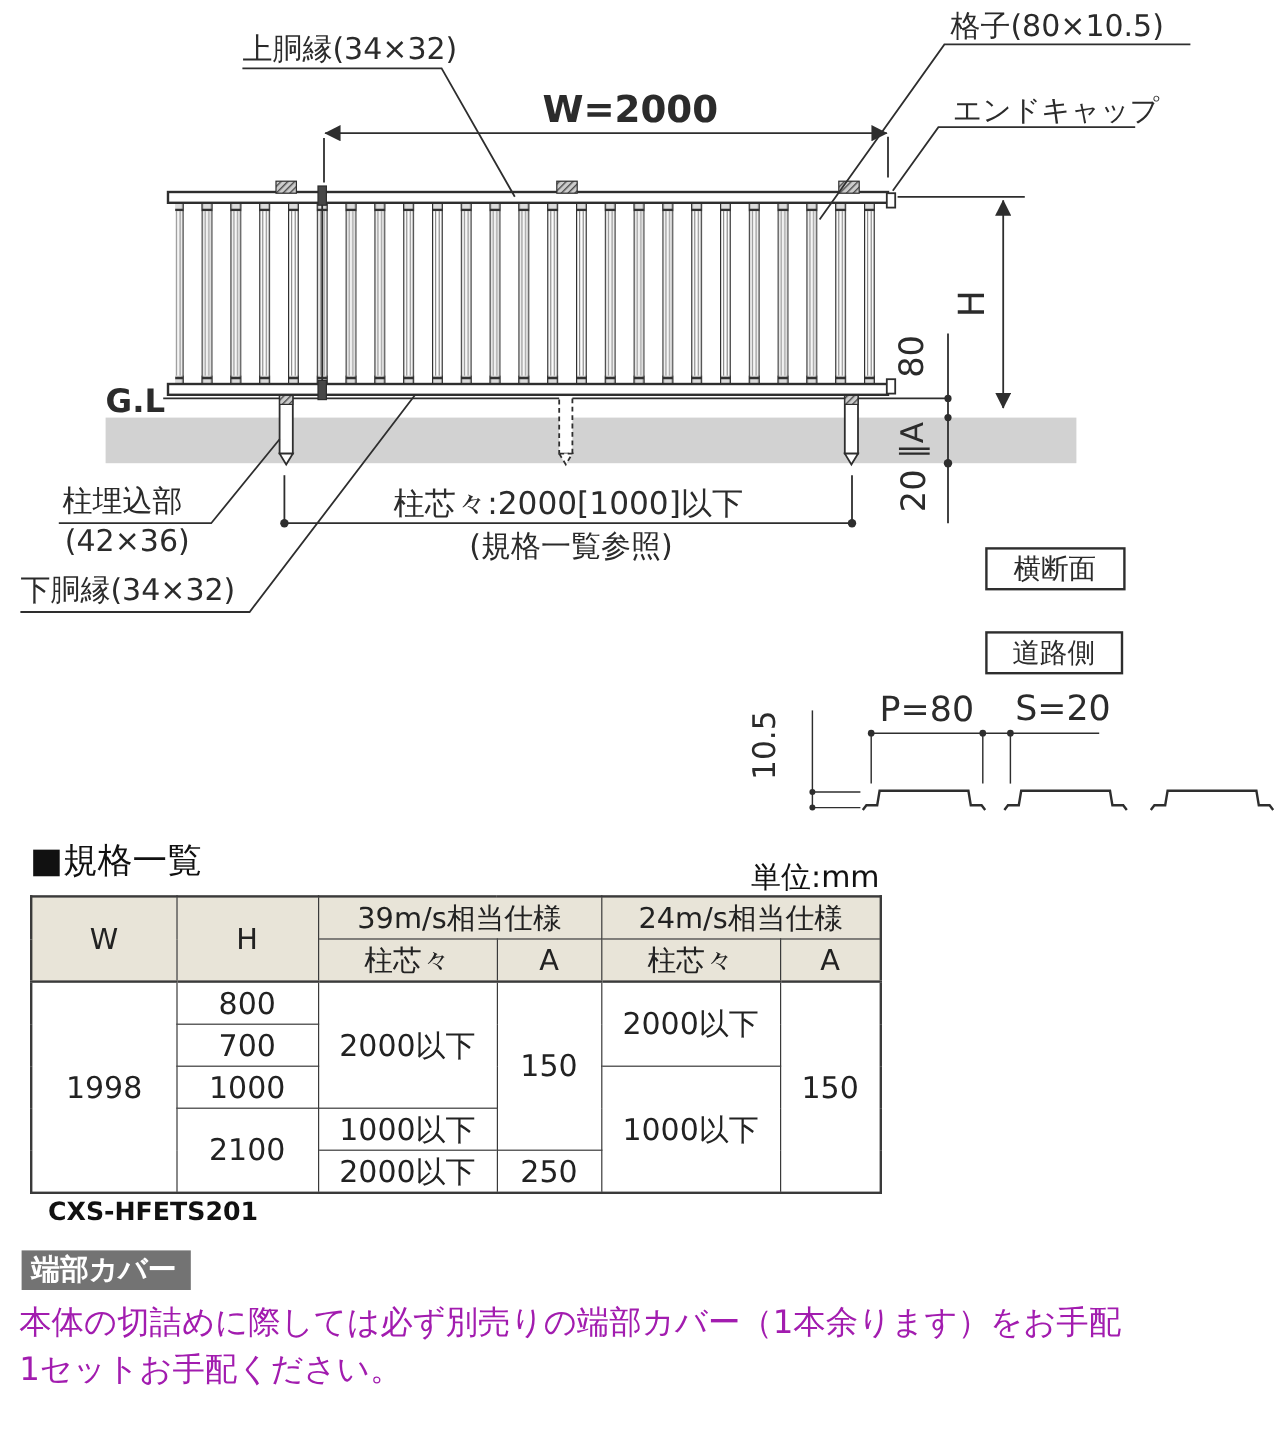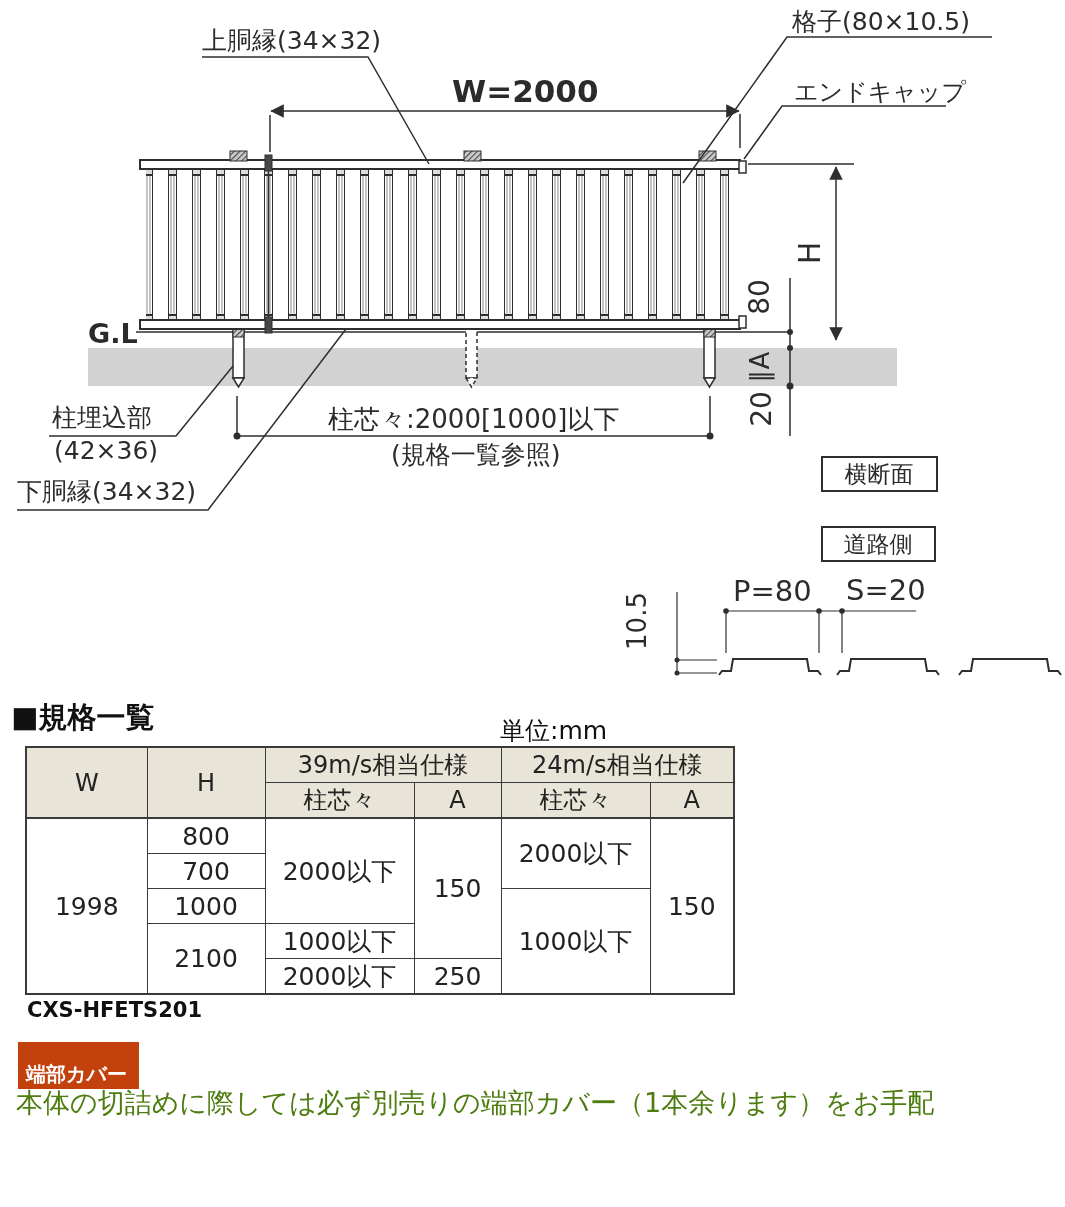--- a/index.html
+++ b/index.html
@@ -5,35 +5,35 @@
   html,body{margin:0;padding:0;background:#fff;}
   .page{position:relative;width:1065px;height:1207px;background:#fff;overflow:hidden;
         font-family:"DejaVu Sans","Liberation Sans",sans-serif;color:#222;}
   svg{position:absolute;left:0;top:0;}
   svg text{fill:#2b2b2b;font-family:"DejaVu Sans","Liberation Sans",sans-serif;}
   .t25{font-size:25px;} .t24{font-size:24px;} .t26{font-size:26px;}
   .t23{font-size:23px;} .tdim{font-size:29px;} .tbig{font-size:31px;font-weight:bold;}
   .trot{font-size:28px;}
   .gl{font-size:27px;font-weight:600;}
 
-  .spec-head-title{position:absolute;left:11px;top:698px;font-size:29px;font-weight:bold;color:#111;}
-  .spec-unit{position:absolute;left:500px;top:714px;width:233px;font-size:25px;color:#111;}
+  .spec-head-title{position:absolute;left:25px;top:698px;font-size:29px;font-weight:normal;color:#111;}
+  .spec-unit{position:absolute;left:500px;top:714px;width:233px;text-align:right;font-size:25px;color:#111;}
   table.spec{position:absolute;left:25px;top:746px;width:708px;border-collapse:collapse;
              border:2px solid #3a3a3a;table-layout:fixed;}
   table.spec th,table.spec td{border:1px solid #3a3a3a;text-align:center;vertical-align:middle;
              padding:0;color:#222;font-weight:normal;}
   table.spec thead th{background:#e8e4d8;font-size:24px;height:34px;}
   table.spec tbody td{background:#fff;font-size:25px;height:34px;}
   table.spec tbody tr:first-child td{border-top:2px solid #3a3a3a;}
-  .model{position:absolute;left:27px;top:998px;font-size:21px;font-weight:bold;color:#111;}
-
-  .note-heading{position:absolute;left:18px;top:1042px;background:#c2410c;color:#fff;
-                font-size:20px;font-weight:bold;padding:21px 12px 4px 8px;line-height:1.1;}
+  .model{position:absolute;left:40px;top:998px;font-size:21px;font-weight:bold;color:#111;}
+
+  .note-heading{position:absolute;left:18px;top:1042px;background:#737373;color:#fff;
+                font-size:24px;font-weight:bold;padding:3px 12px 4px 8px;line-height:1.1;}
   .note-body{position:absolute;left:16px;top:1083px;width:1040px;font-size:27px;
-             line-height:39px;color:#4d7c0f;}
+             line-height:39px;color:#a21caf;}
 </style>
 </head>
 <body>
 
 <div class="page">
 
   <svg width="1065" height="690" viewBox="0 0 1065 690">
     <defs>
       <marker id="arr" viewBox="0 0 10 10" refX="9.5" refY="5" markerWidth="9" markerHeight="9" orient="auto-start-reverse">
         <path d="M0,0 L10,5 L0,10 z" fill="#2e2e2e"></path>
@@ -238,15 +238,16 @@
         <td>250</td>
       </tr>
     </tbody>
   </table>
 
   <div class="model">CXS-HFETS201</div>
 
   <div class="note-heading">端部カバー</div>
   <div class="note-body">
     <div>本体の切詰めに際しては必ず別売りの端部カバー（1本余ります）をお手配</div>
+    <div>1セットお手配ください。</div>
   </div>
 
 </div>
 
 </body></html>

